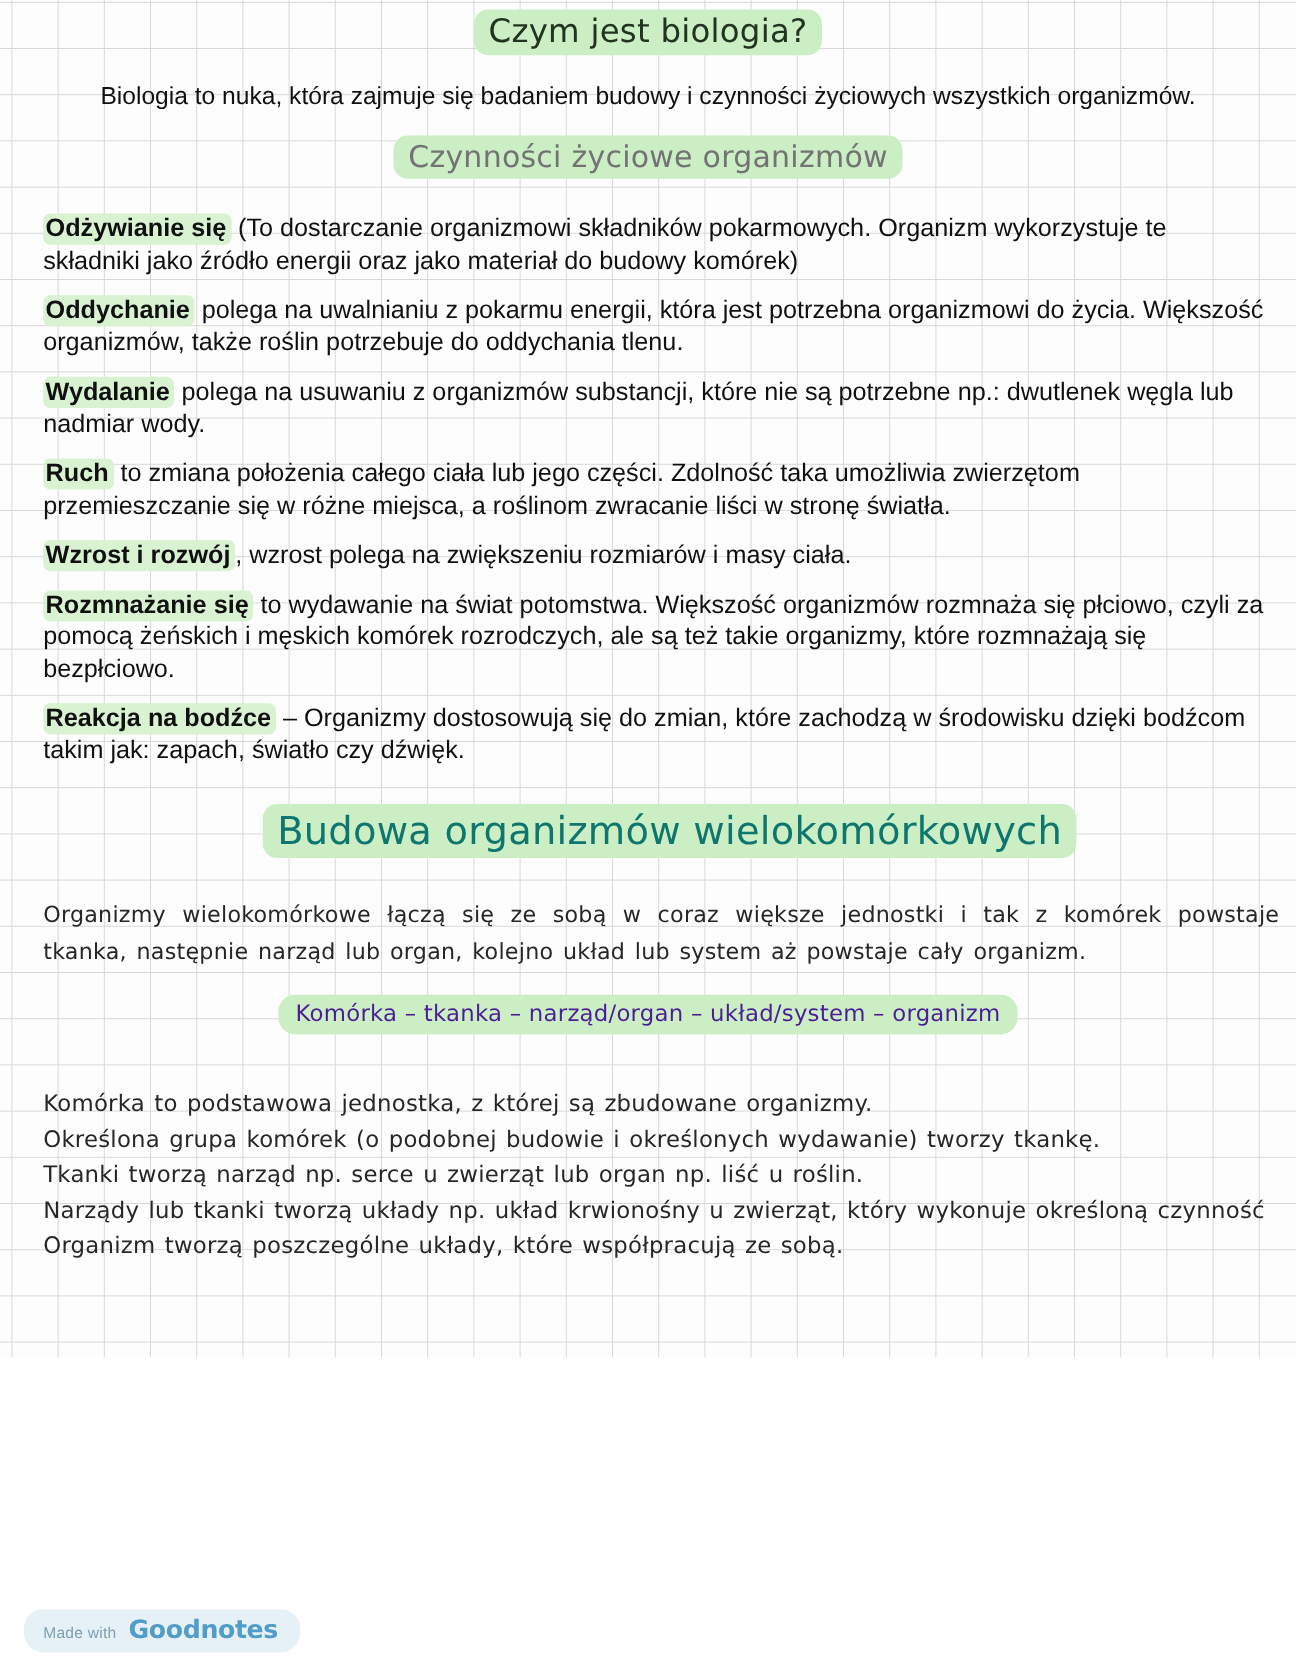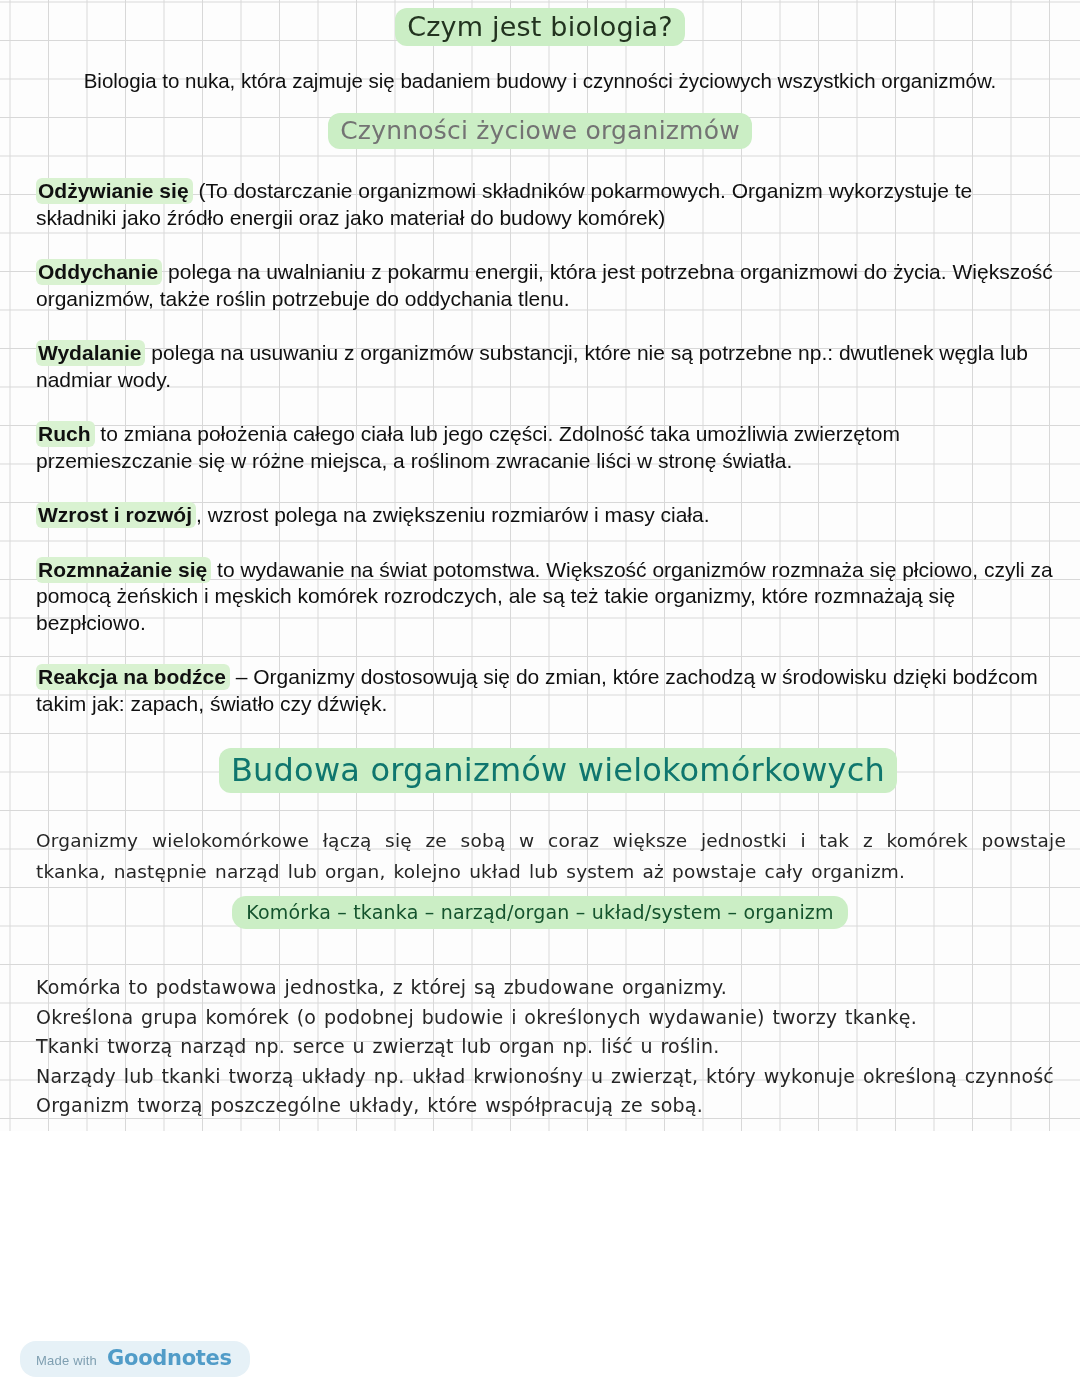--- a/index.html
+++ b/index.html
@@ -50,21 +50,21 @@
   .h2-row {
     margin-top: 23px;
     text-align: center;
     font-size: 25px;
     color: #737373;
   }
   .defs {
     margin: 33px 22px 0 36px;
   }
   .def {
-    margin: 0 0 28px 0;
+    margin: 0 0 15px 0;
     font-size: 21px;
     line-height: 26.5px;
     color: #101010;
   }
   .kw {
     font-weight: bold;
     background: #d9f2d1;
     border-radius: 6px;
     padding: 1px 4px 2px 2px;
     box-decoration-break: clone;
@@ -78,24 +78,24 @@
   }
   .comic-par {
     margin: 36px 14px 0 36px;
     font-size: 18.5px;
     line-height: 31px;
     text-align: justify;
     color: #262626;
     word-spacing: 2px;
   }
   .chain-row {
-    margin-top: 14px;
+    margin-top: 25px;
     text-align: center;
     font-size: 19px;
-    color: #14532d;
+    color: #4c1d95;
   }
   .chain-row .hl {
     border-radius: 14px;
     padding: 5px 14px 6px;
   }
   .comic-lines {
     margin: 50px 10px 0 36px;
     font-size: 19px;
     line-height: 29.5px;
     color: #262626;

